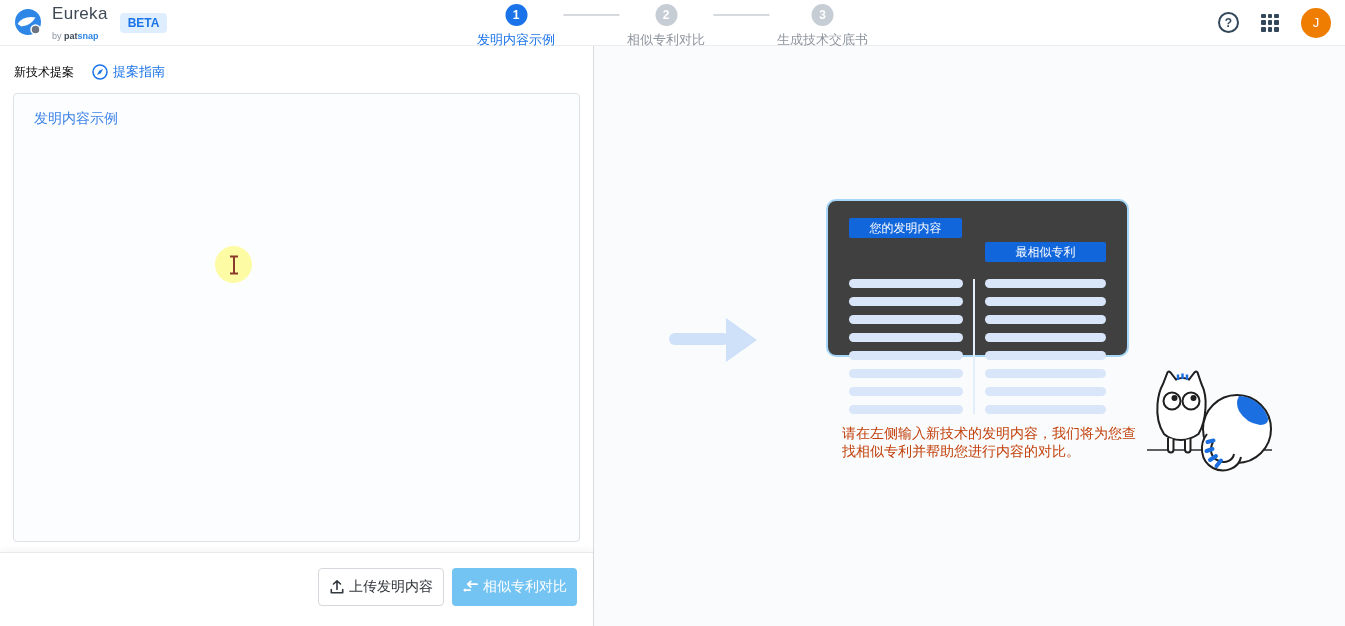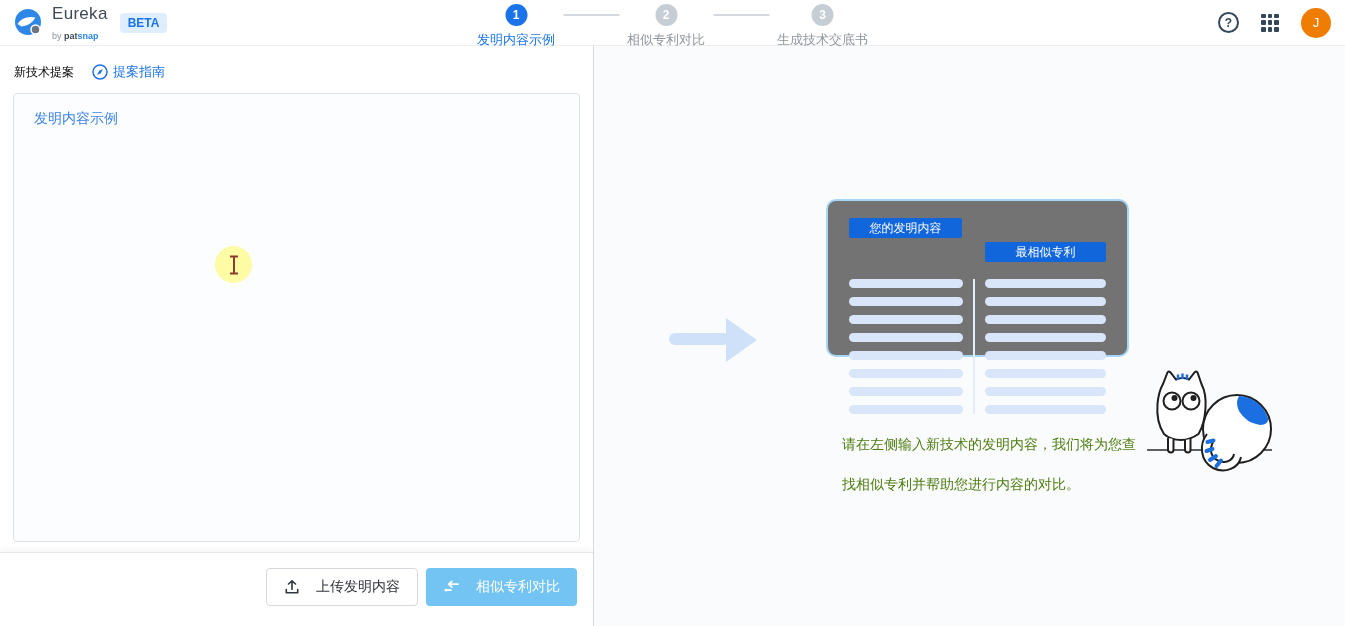--- a/index.html
+++ b/index.html
@@ -50,47 +50,47 @@
   .editor-card { margin:0 13px 10px 13px; height:449px; background:#fcfdfe;
     border:1px solid #dde1e6; border-radius:4px; padding:16px 20px; position:relative; }
   .example-label { color:#3b82e8; font-size:14px; }
   .placeholder-text { margin-top:14px; color:#b9bfc9; font-size:14px; line-height:30px; }
   .cursor-dot { position:absolute; left:201px; top:152px; width:37px; height:37px;
     border-radius:50%; background:#fdfba4; display:flex; align-items:center; justify-content:center; }
 
   .footer-bar { border-top:1px solid #e7e9ec; box-shadow:0 -3px 6px rgba(31,35,41,.04);
     padding:15px 16px 0 0; display:flex; justify-content:flex-end; gap:8px; }
   .btn { height:38px; border-radius:4px; font-size:14px; display:flex; align-items:center;
-    gap:16px; padding:0 17px; cursor:pointer; font-family:inherit; }
+    gap:4px; padding:0 10px; cursor:pointer; font-family:inherit; }
   .btn-upload { background:#fff; border:1px solid #d5d8dc; color:#2f3338; }
   .btn-compare { background:#73c3f3; border:none; color:#fff; }
 
   
   .right-panel { flex:1; background:#fafbfc; position:relative; }
   .big-arrow { position:absolute; left:75px; top:272px; width:88px; height:44px; }
   .big-arrow .shaft { position:absolute; left:0; top:15px; width:60px; height:12px;
     border-radius:6px; background:#cfe1f9; }
   .big-arrow .head { position:absolute; left:57px; top:0; width:0; height:0;
     border-top:22px solid transparent; border-bottom:22px solid transparent;
     border-left:31px solid #cfe1f9; }
 
   .illus-card { position:absolute; left:232px; top:153px; width:303px; height:158px;
-    background:#737373; border:2px solid #a6d7f8; border-radius:10px; padding:17px 21px 0 21px; }
+    background:#404040; border:2px solid #a6d7f8; border-radius:10px; padding:17px 21px 0 21px; }
   .tag-row { display:flex; justify-content:space-between; }
   .tag { height:20px; background:#1266dc; color:#fff; font-size:12px; border-radius:2px;
     display:flex; align-items:center; justify-content:center; }
   .tag.l { width:113px; } .tag.r { width:121px;margin-top:24px; }
   .cols { display:flex; margin-top:17px; }
   .skel-col { display:flex; flex-direction:column; gap:9px; }
   .skel-col.l { width:114px; } .skel-col.r { width:121px; }
   .col-divider { width:2px; background:#e2eefb; margin:0 auto; height:135px; }
   .skel-col .bar { height:9px; border-radius:4.5px; background:#d9e6fa; }
 
   .illus-caption { position:absolute; left:248px; top:378px; width:294px; font-size:14px;
-    color:#4d7c0f; line-height:40px; }
+    color:#c2410c; line-height:18px; }
   .cat-svg { position:absolute; left:553px; top:320px; }
 </style>
 </head>
 <body>
 
 <div class="app">
 
   <header class="hdr">
     <div class="logo-area">
       <svg class="logo-mark" viewBox="0 0 30 30">

